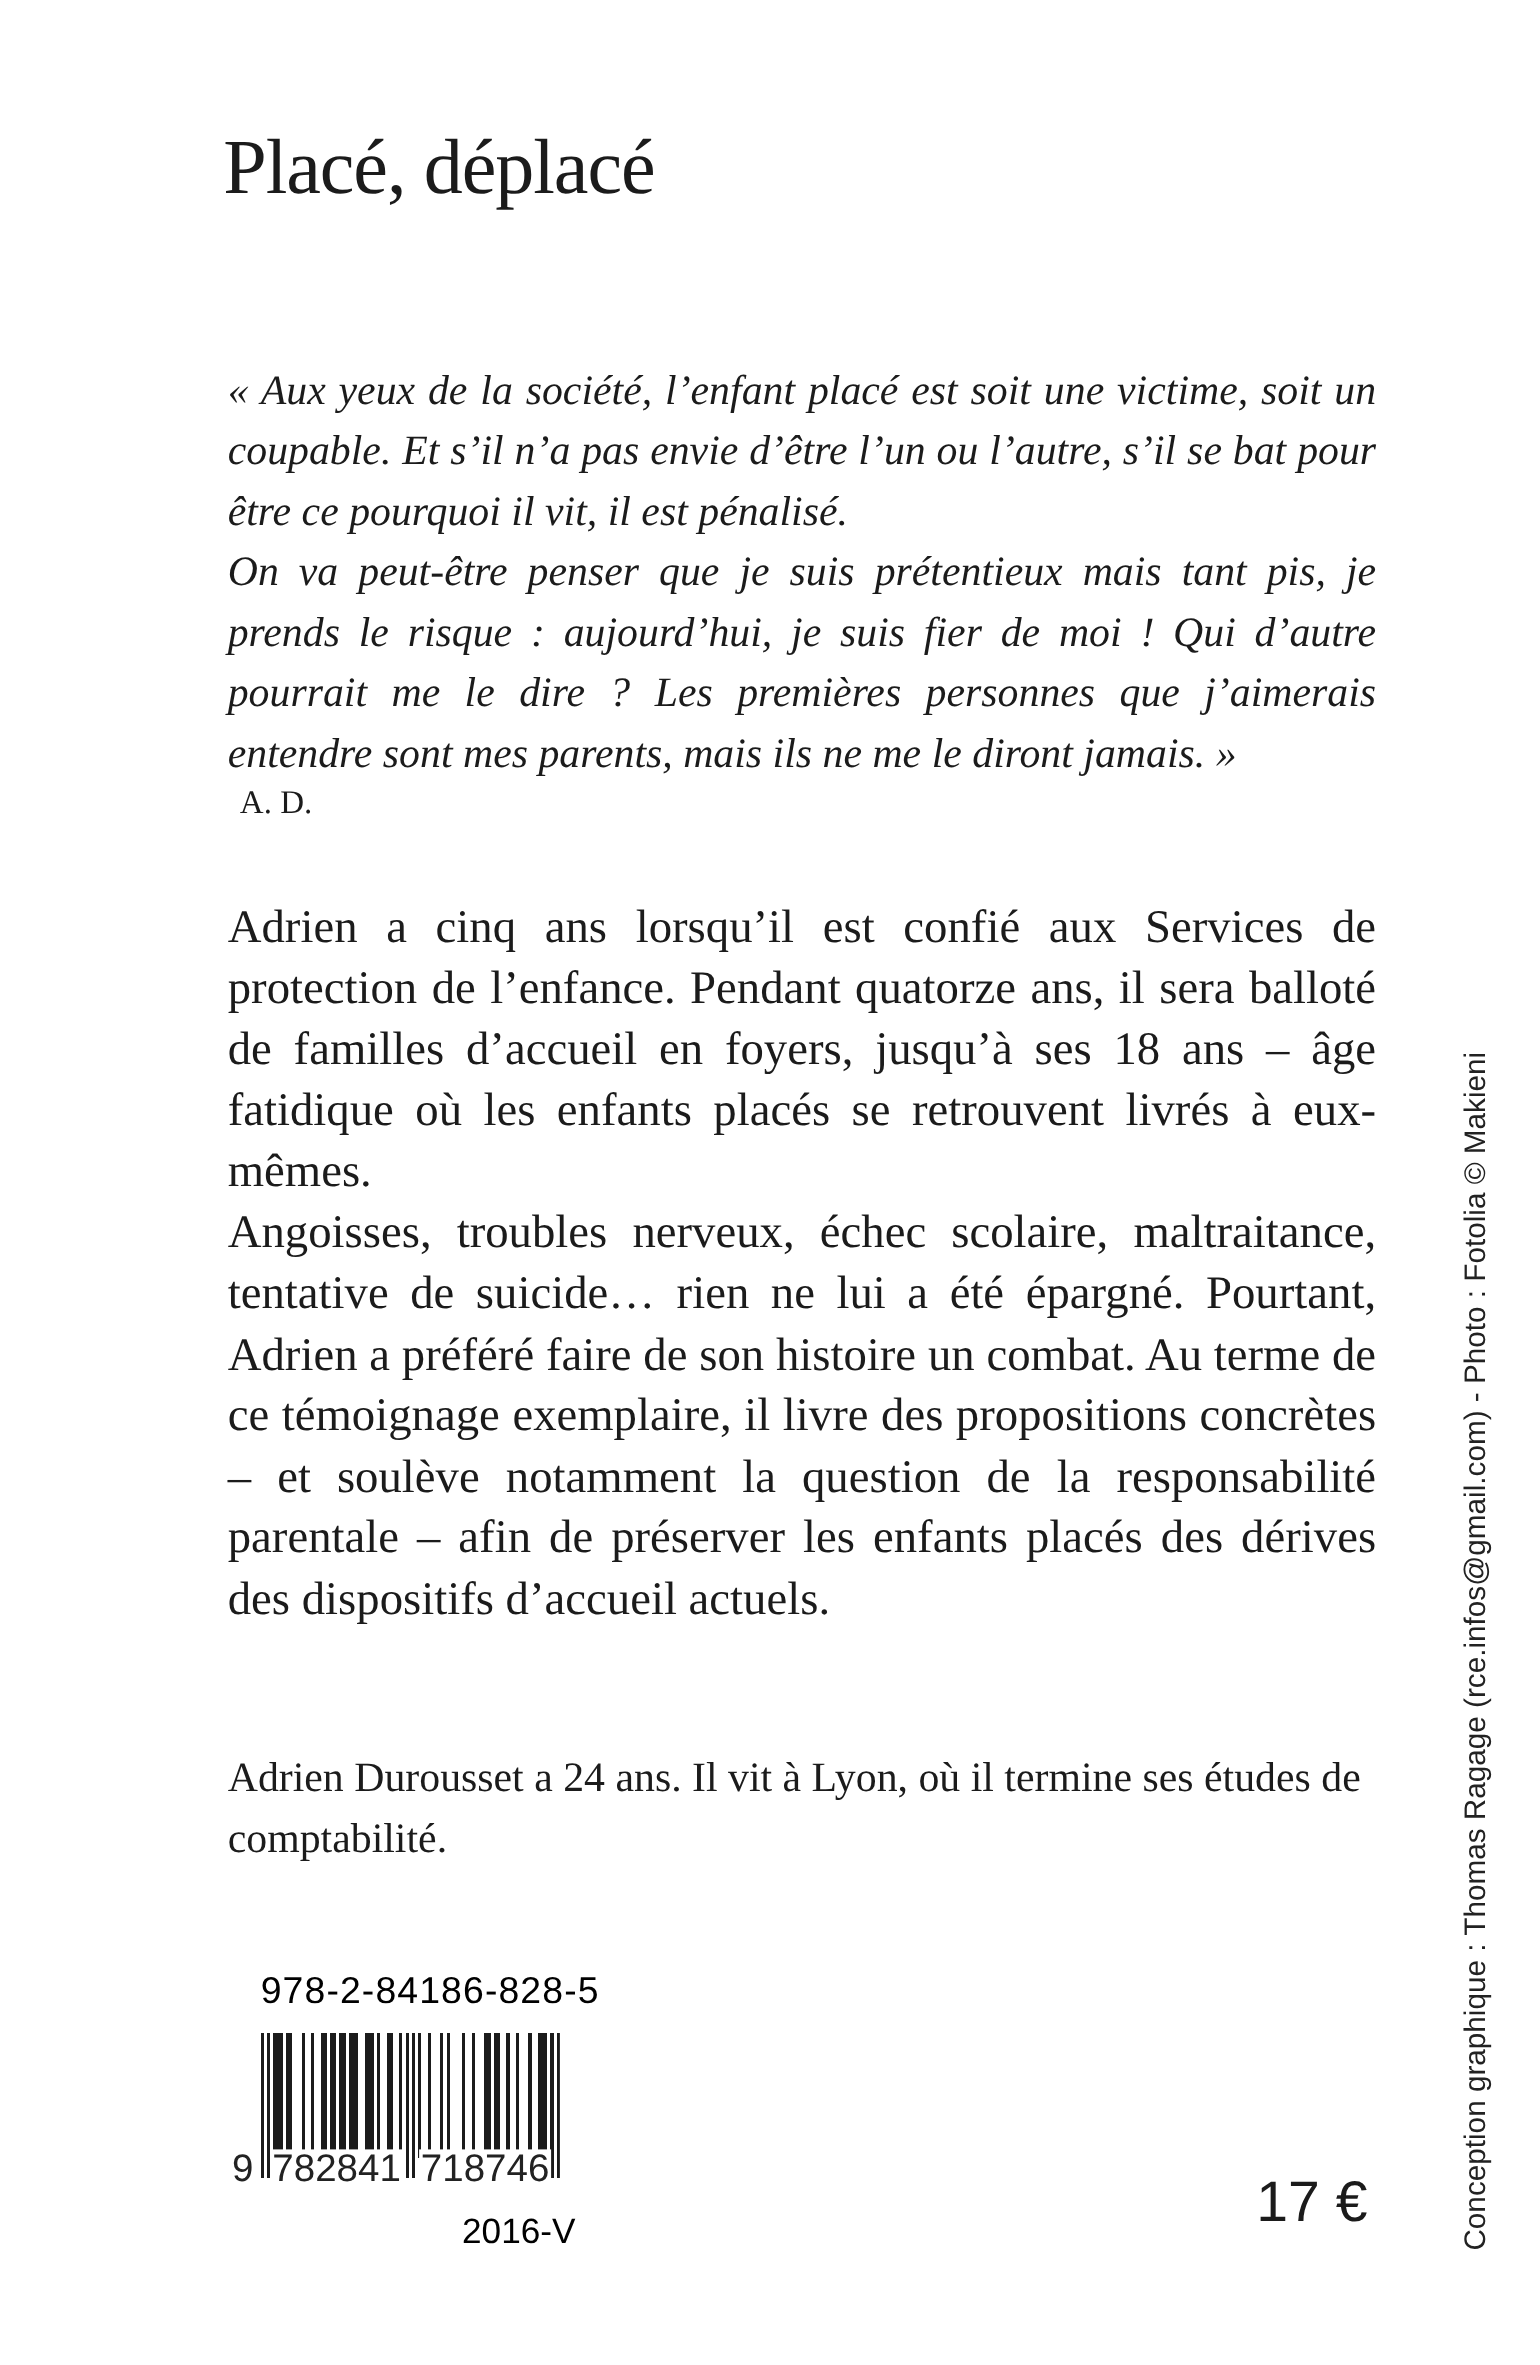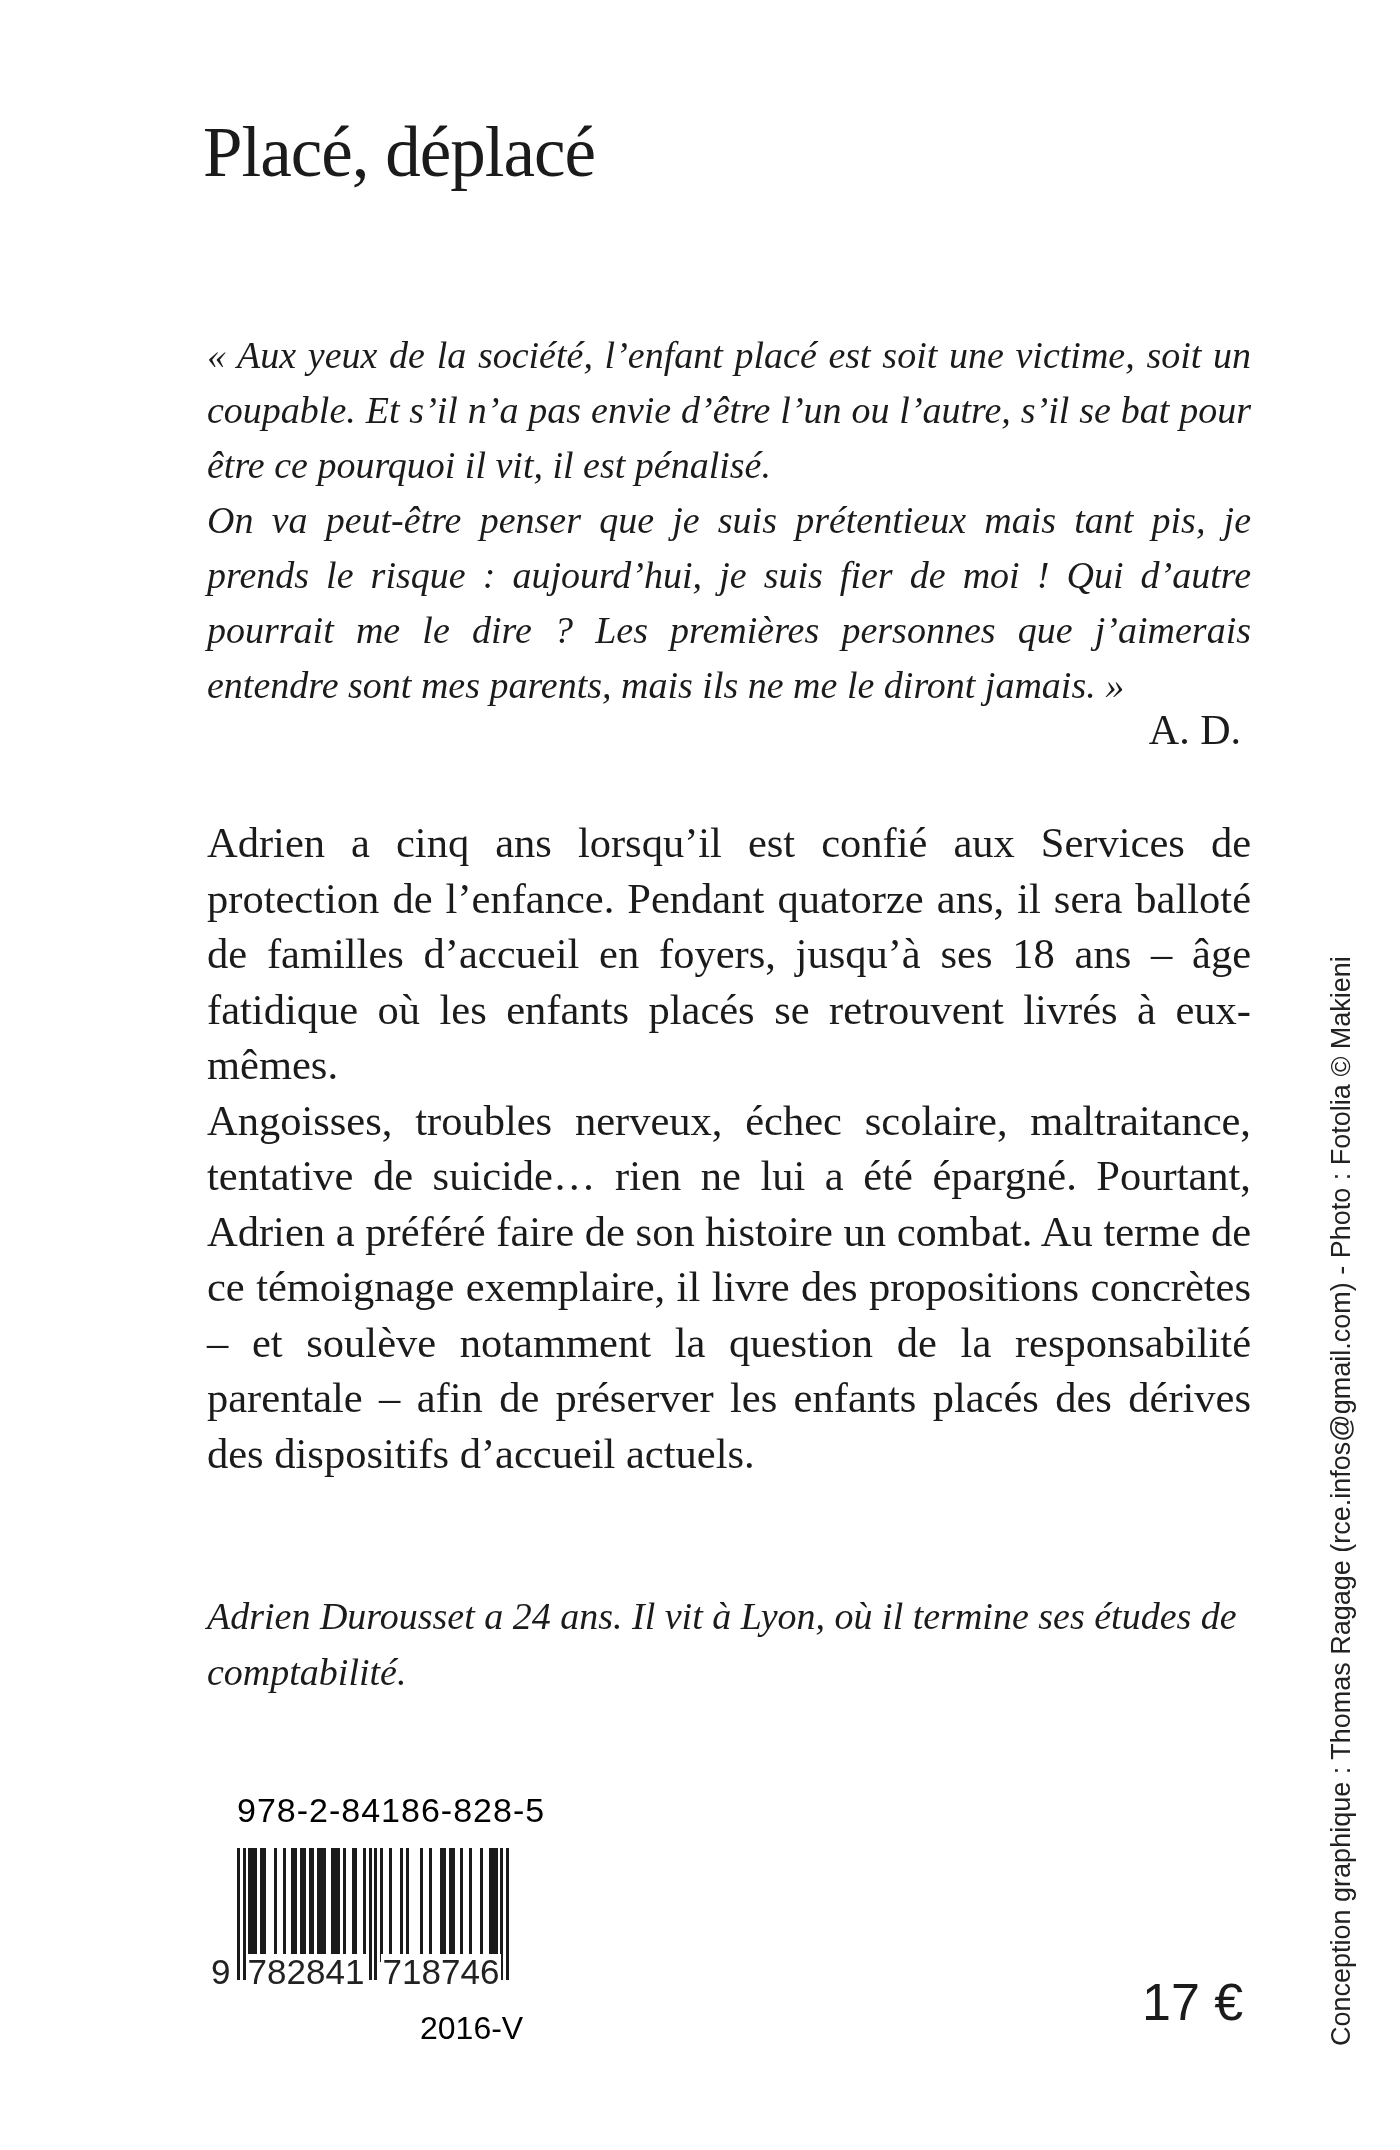--- a/index.html
+++ b/index.html
@@ -21,33 +21,31 @@
     margin:0;
   }
   .quote{
     left:207px;top:328px;width:1044px;
     font-style:italic;
     font-size:38px;line-height:55px;
     text-align:justify;
   }
   .quote p{margin:0;}
   .attribution{
-    left:197px;top:705px;width:1044px;
-    font-size:42px;line-height:50px;
-    text-align:right;
+    left:218px;top:705px;width:1044px;
+    font-size:30px;line-height:50px;
   }
   .synopsis{
     left:207px;top:815px;width:1044px;
     font-size:42.5px;line-height:55.5px;
     text-align:justify;
   }
   .synopsis p{margin:0;}
   .bio{
     left:207px;top:1588px;width:1080px;
-    font-style:italic;
     font-size:38px;line-height:56px;
     text-align:left;
   }
   .sans{font-family:"Liberation Sans", sans-serif;color:#000000;}
   .isbn-label{
     left:237px;top:1792px;
     font-size:34px;line-height:36px;
     letter-spacing:1px;
   }
   .barcode-wrap{

